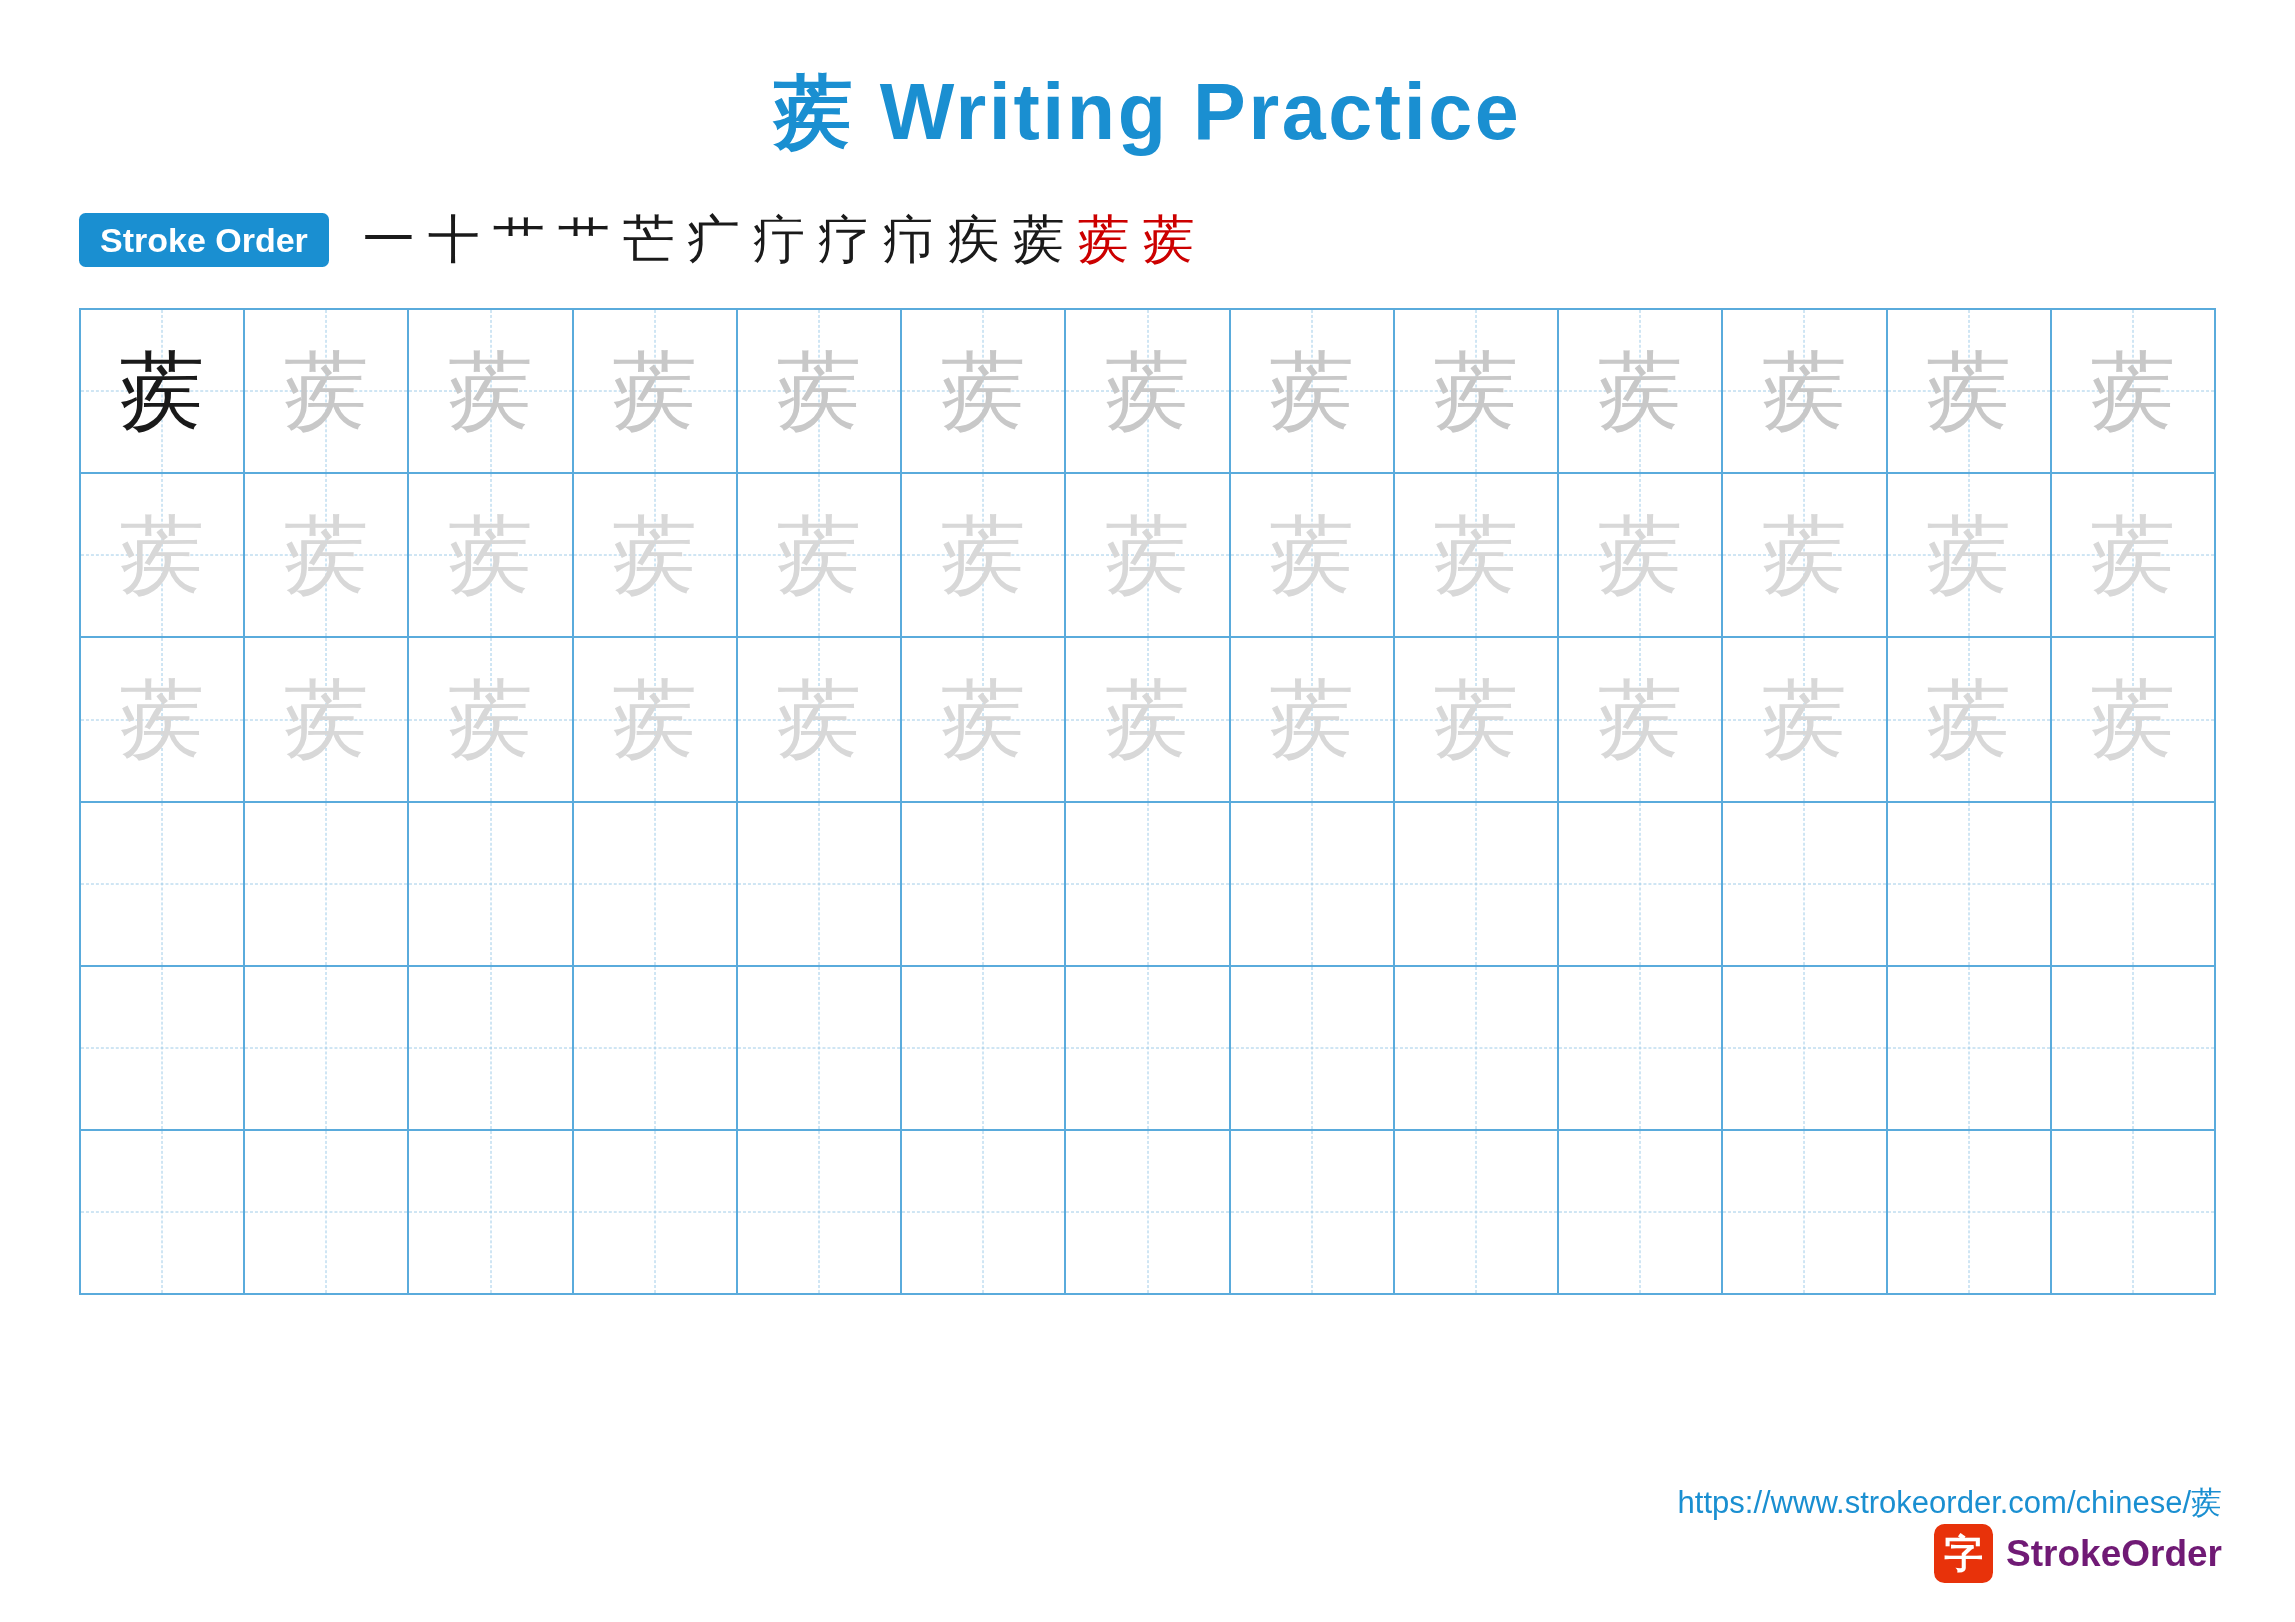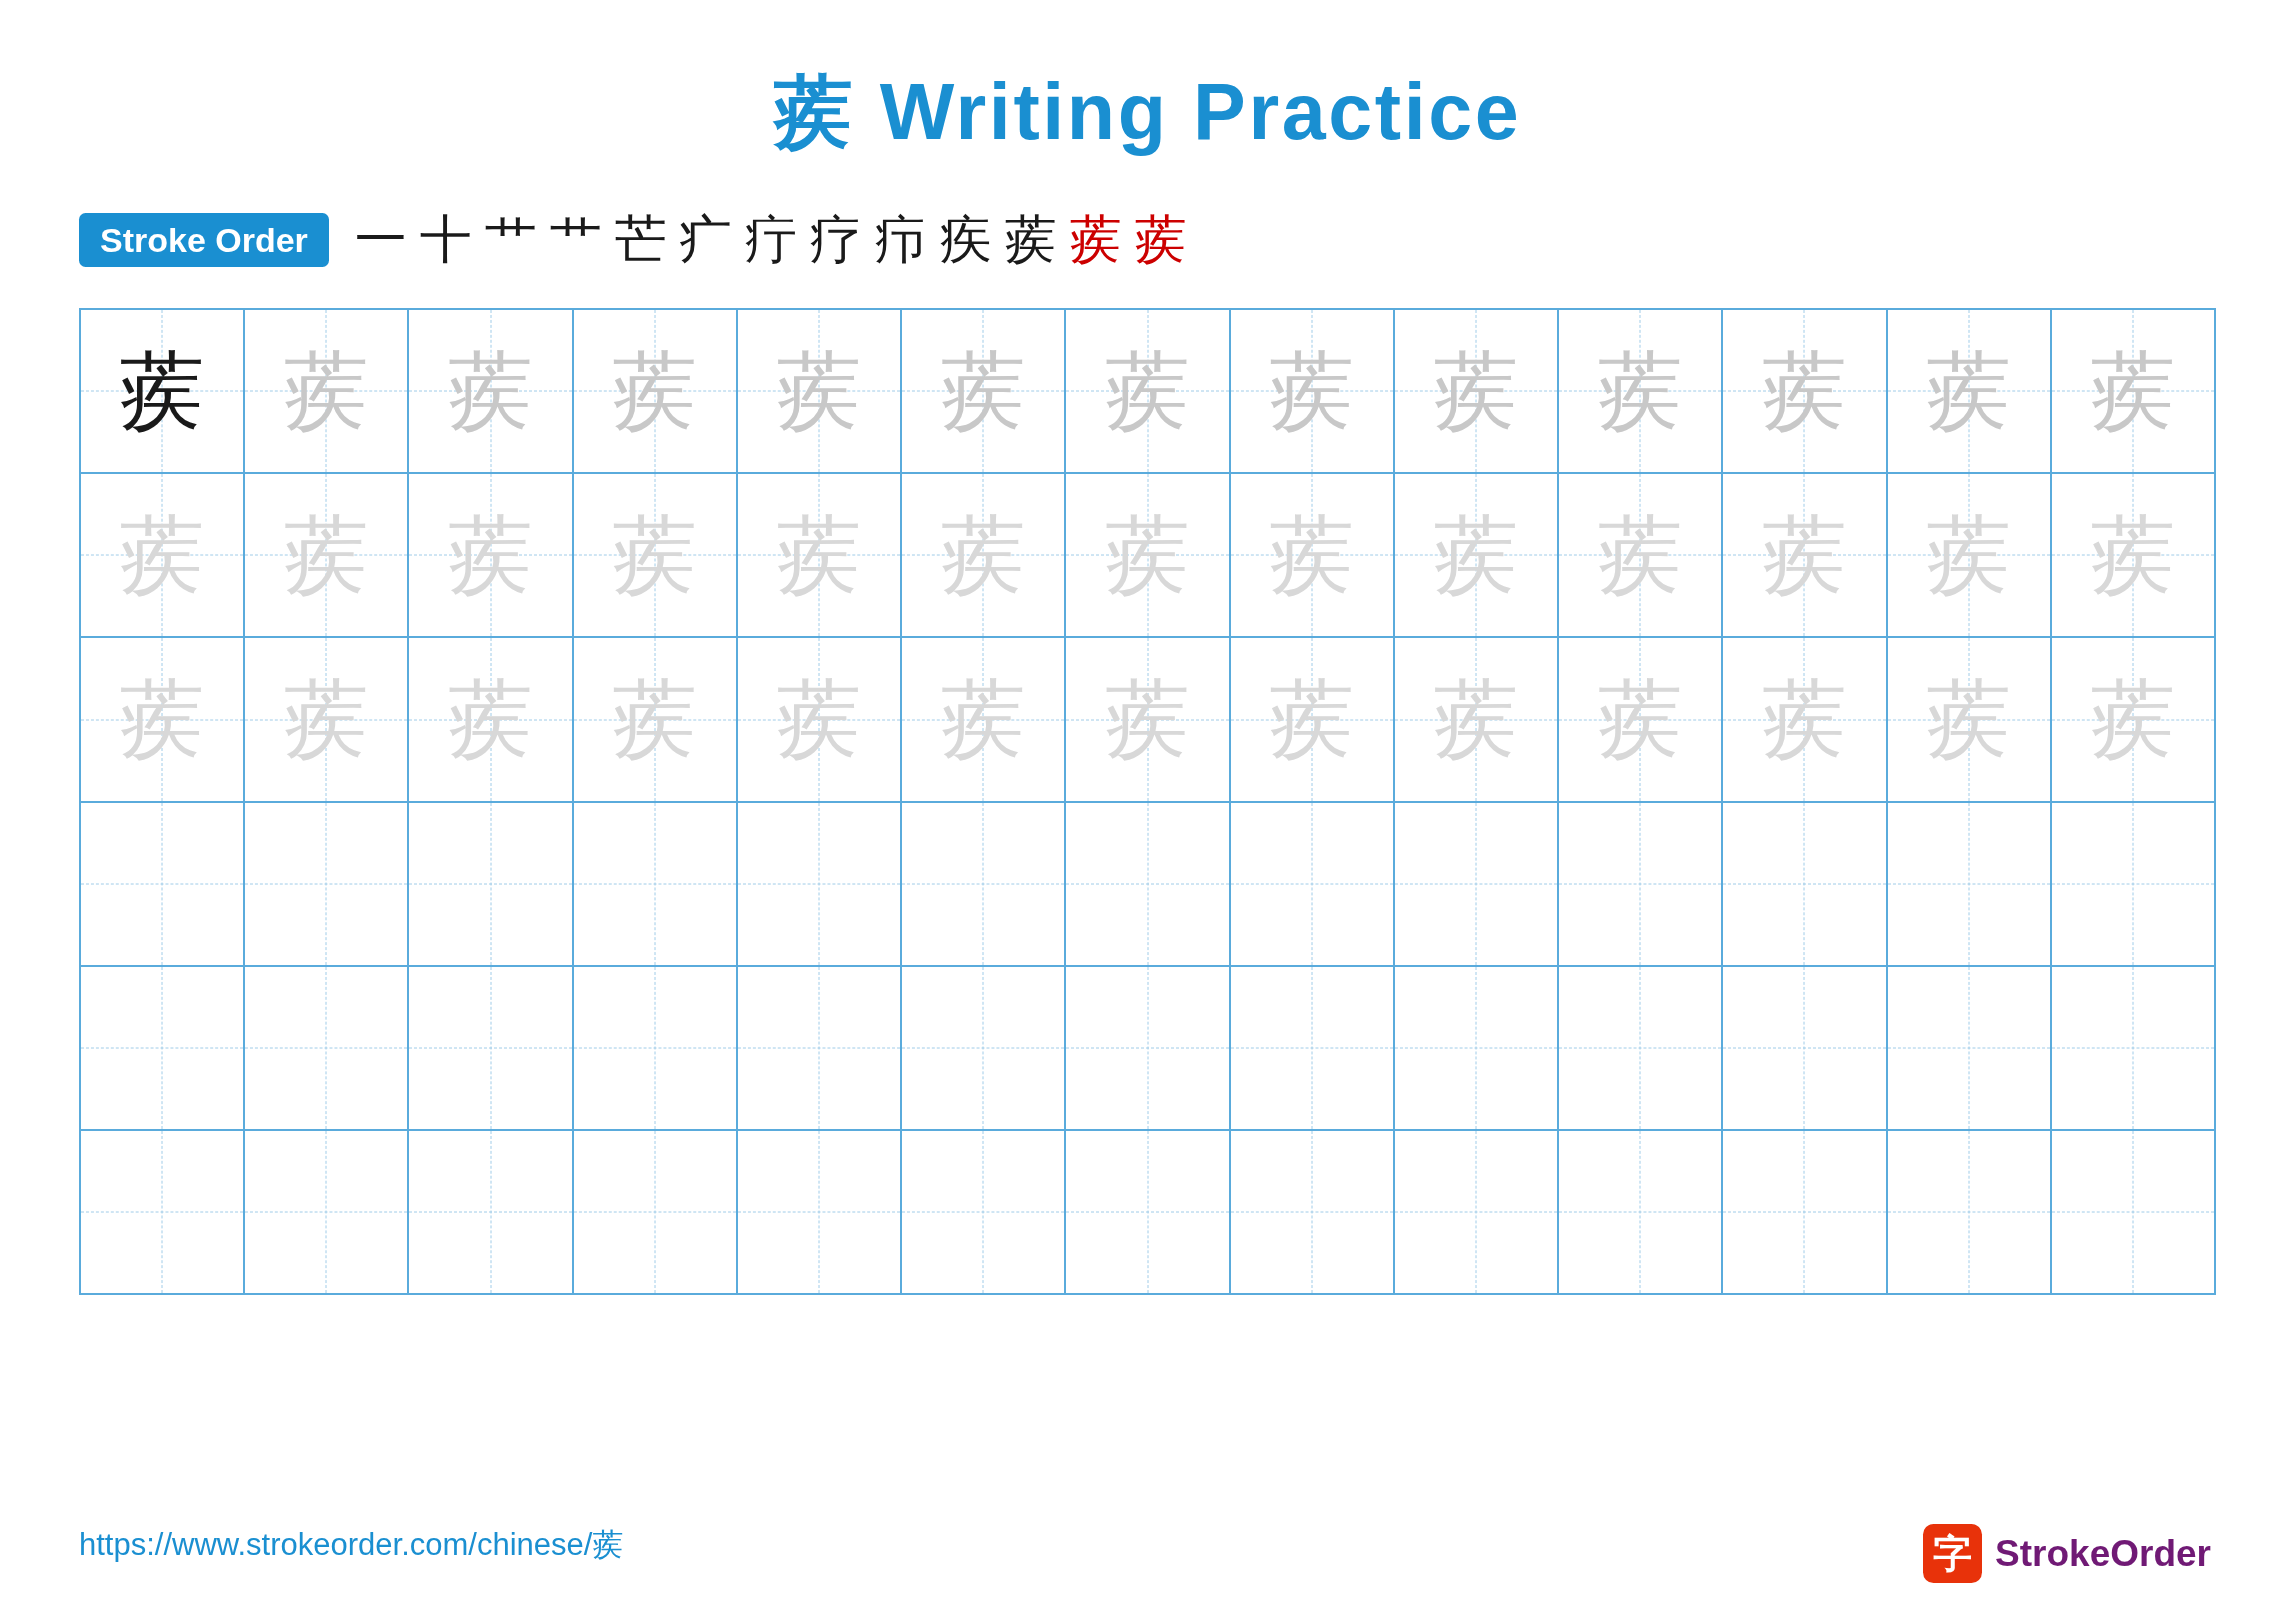--- a/index.html
+++ b/index.html
@@ -30,21 +30,21 @@
       margin-bottom: 39px;
       text-align: center;
       letter-spacing: 2.6px;
     }
 
     .stroke-order-row {
       display: flex;
       align-items: center;
       width: 100%;
       margin-bottom: 33px;
-      gap: 0;
+      gap: 8px;
     }
 
     .stroke-order-badge {
       background: #1a8fd1;
       color: white;
       font-size: 34px;
       font-weight: bold;
       padding: 7.9px 21px;
       border-radius: 6.5px;
       white-space: nowrap;
@@ -133,24 +133,25 @@
 
     .char-in-cell.empty {
       color: transparent;
     }
 
     
     .footer {
       position: absolute;
       bottom: 39px;
       left: 79px;
-      right: 84px;
-      display: flex;
-      align-items: flex-start;
+      right: 73px;
+      display: flex;
+      align-items: flex-end;
       justify-content: space-between;
+      flex-direction: column;
     }
 
     .footer-url {
       color: #1a8fd1;
       font-size: 31px;
     }
 
     .footer-logo {
       display: flex;
       align-items: center;

